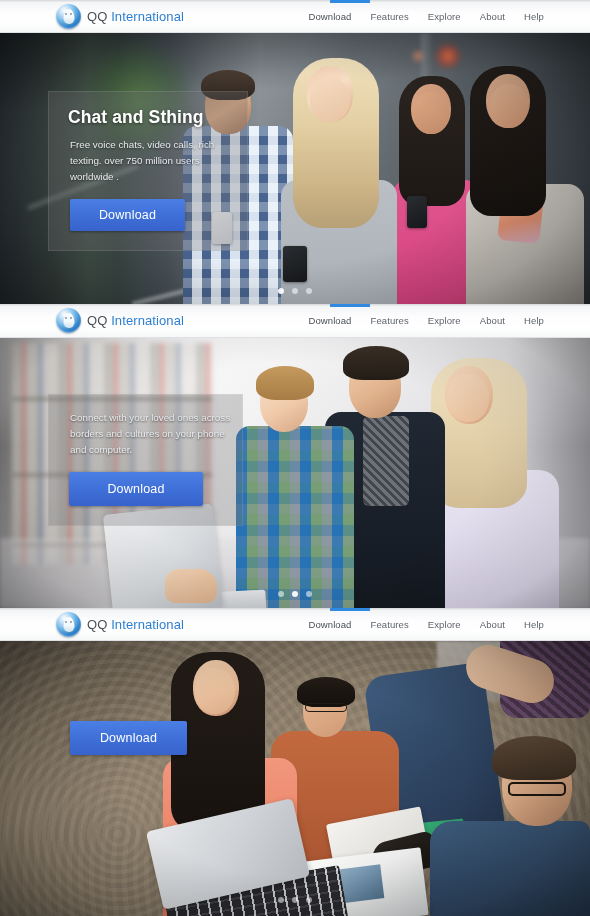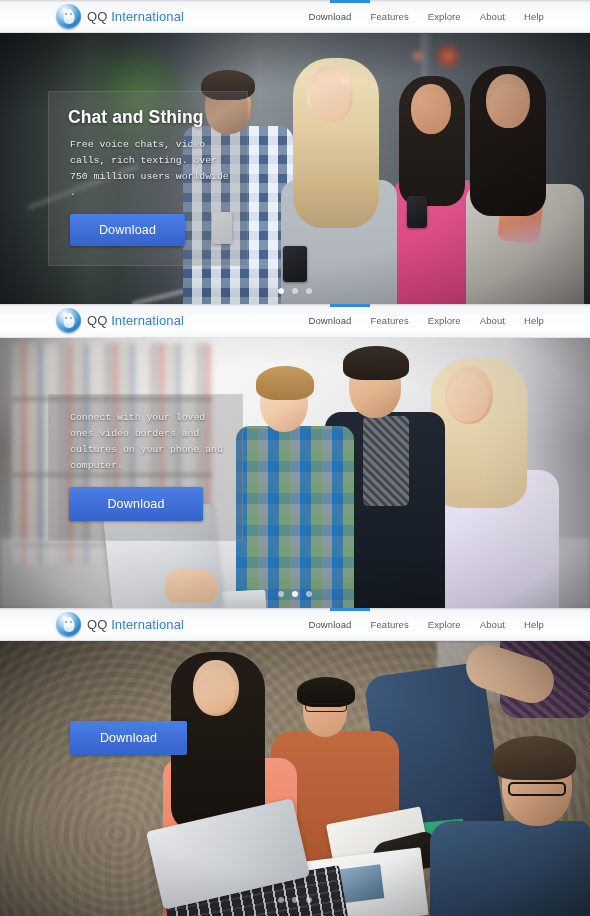--- a/index.html
+++ b/index.html
@@ -645,21 +645,20 @@
     white-space: nowrap;
   }
   .hero-2 .hero-title { font-weight: normal; }
   .hero-sub {
     font-size: 9.8px;
     line-height: 1.62;
     color: #e9ebee;
     margin: 0 0 14px 2px;
     text-shadow: 0 1px 2px rgba(0,0,0,.55);
     max-width: 178px;
-    font-family: Liberation Mono, monospace;
   }
   .btn-download {
     display: block;
     border: 0;
     cursor: pointer;
     font-family: "Liberation Sans", sans-serif;
     font-size: 12.5px;
     color: #ffffff;
     text-align: center;
     letter-spacing: .2px;
@@ -824,21 +823,21 @@
       <div class="p2-laptop">
         <span class="base"></span>
           <span class="lid"></span>
       </div>
       <div class="p2-hands"></div>
 
       <div class="vignette-soft"></div>
     </div>
 
     <div class="hero-copy panel">
-      <p class="hero-sub">Connect with your loved ones video borders and cultures on your phone and computer.</p>
+      <p class="hero-sub">Connect with your loved ones across borders and cultures on your phone and computer.</p>
       <button class="btn-download">Download</button>
     </div>
 
     <div class="dots">
       <span class="dot"></span>
       <span class="dot active"></span>
       <span class="dot"></span>
     </div>
   </section>
 

